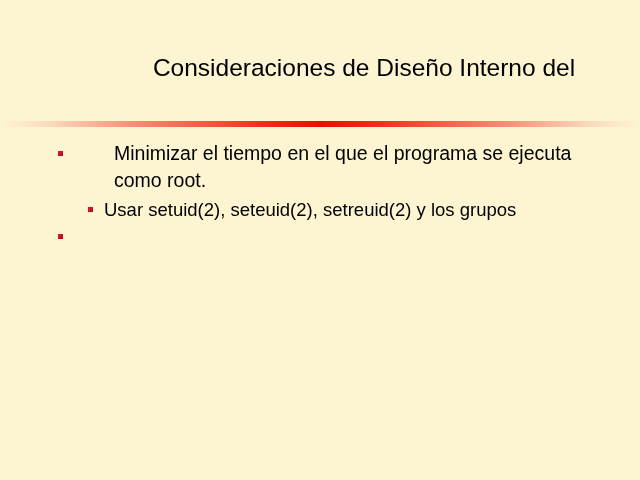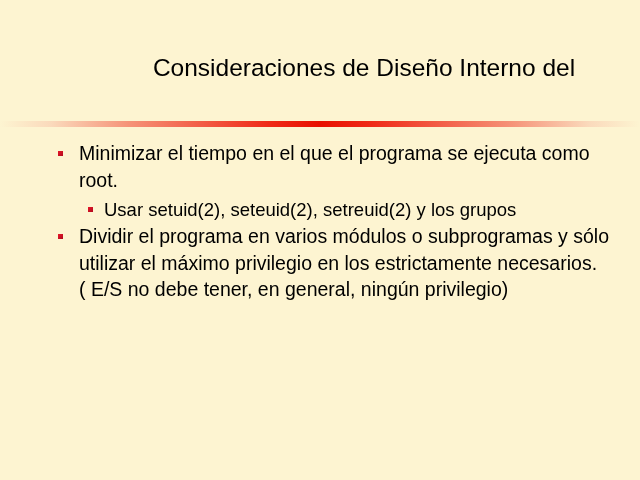--- a/index.html
+++ b/index.html
@@ -63,21 +63,21 @@
     position: absolute;
     left: 0;
     top: 140px;
     width: 640px;
   }
   .bullet-row {
     position: relative;
     display: block;
   }
   .lvl1 {
-    padding-left: 79px;
+    padding-left: 114px;
     padding-right: 22px;
     font-size: 19.5px;
     line-height: 26.5px;
   }
   .lvl2 {
     padding-left: 104px;
     padding-right: 22px;
     font-size: 18.5px;
     line-height: 26px;
   }
@@ -124,18 +124,16 @@
 
     <div class="gap-sub"></div>
 
     <div class="bullet-row lvl2">
       <span class="marker marker-lvl2"></span>
       <span class="btext">Usar setuid(2), seteuid(2), setreuid(2) y los grupos</span>
     </div>
 
     <div class="bullet-row lvl1">
       <span class="marker marker-lvl1"></span>
-      <span class="btext">Dividir el programa en varios módulos o subprogramas y sólo utilizar el máximo privilegio en los estrictamente necesarios.
-( E/S no debe tener, en general, ningún privilegio)</span>
     </div>
 
   </div>
 </div>
 
 </body></html>

